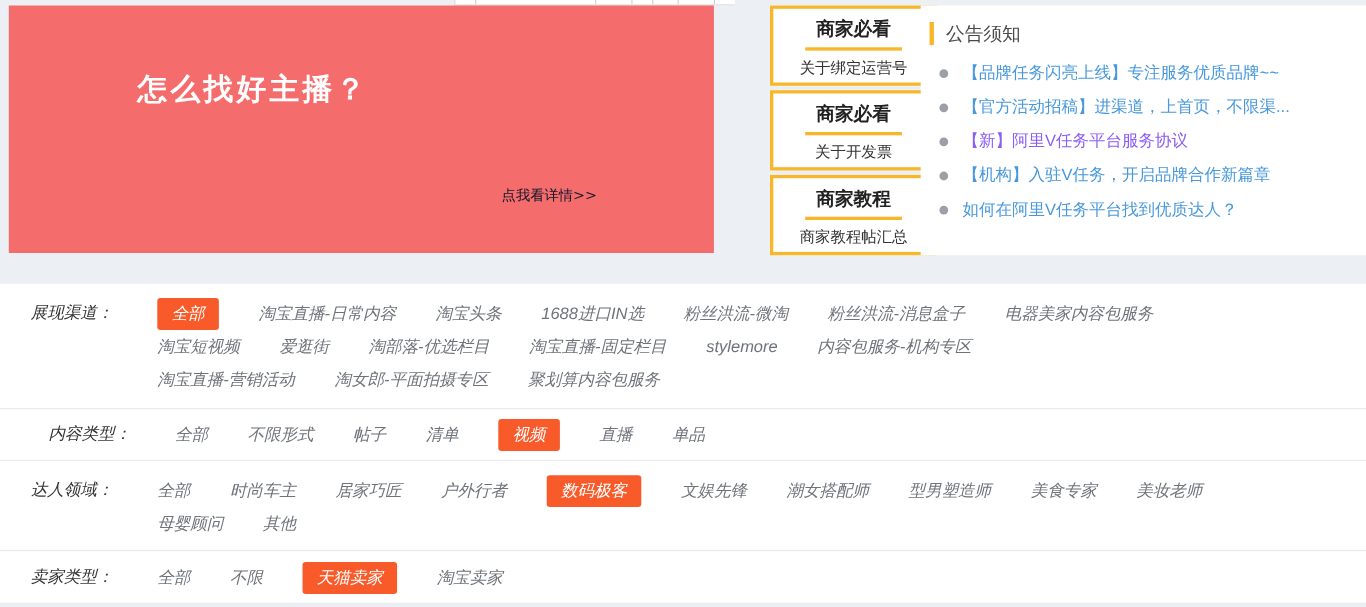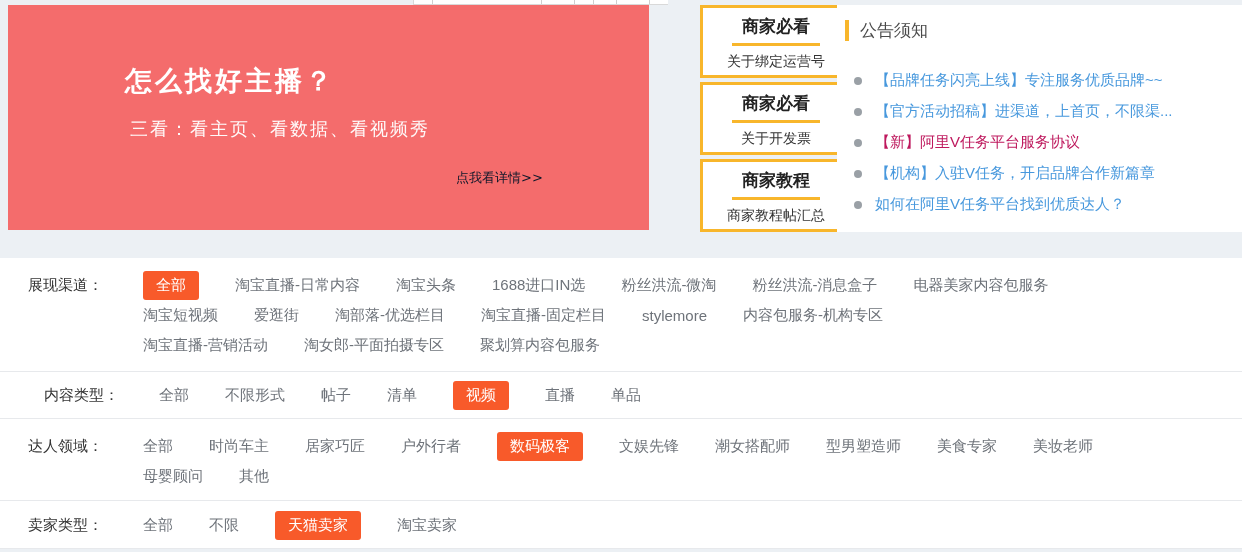--- a/index.html
+++ b/index.html
@@ -28,27 +28,27 @@
   .card-title{font-size:17px;font-weight:bold;color:#222;margin-top:7px;}
   .card-underline{width:88px;height:3px;margin:5px auto 7px;}
   .card-subtitle{font-size:14px;color:#333;}
 
   
   .ann{position:absolute;left:837px;top:5px;width:405px;height:227px;background:#fff;
        box-sizing:border-box;padding:13px 0 0 8px;}
   .ann-header{display:flex;align-items:center;height:24px;}
   .ann-bar{width:4px;height:21px;margin-right:11px;}
   .ann-title{font-size:17px;color:#4a4a4a;}
-  .ann-list{margin-top:23px;}
+  .ann-list{margin-top:9px;}
   .ann-item{display:flex;align-items:center;height:31px;padding-left:9px;cursor:pointer;}
   .bullet{width:8px;height:8px;border-radius:50%;background:#9aa0a6;margin-right:13px;flex:none;}
   .ann-link{font-size:15px;white-space:nowrap;}
 
   
-  .filters{position:absolute;left:0;top:258px;width:1242px;background:#fff;}
+  .filters{position:absolute;left:0;top:258px;width:1242px;background:#fff;font-style:italic;}
   .filter-row{display:flex;border-bottom:1px solid #e7e9ec;}
   .row-channel{padding:12px 0 11px;}
   .row-content{padding:8px 16px 8px;}
   .row-field{padding:12px 0 9px;}
   .row-seller{padding:9px 0 8px;}
   .filter-label{width:105px;padding-left:28px;flex:none;font-size:15px;color:#333;
                 line-height:30px;}
   .filter-options{display:flex;flex-direction:column;}
   .filter-line{display:flex;align-items:center;height:30px;column-gap:36px;padding-left:10px;}
   .opt{font-size:15px;color:#6e737a;cursor:pointer;white-space:nowrap;}
@@ -63,21 +63,20 @@
     <i style="left:18px"></i>
     <i style="left:127px"></i>
     <i style="left:160px"></i>
     <i style="left:179px"></i>
     <i style="left:202px"></i>
     <i style="left:235px"></i>
   </div>
 
   <div class="banner" id="banner" style="background: rgb(244, 108, 108);">
     <div class="banner-title">怎么找好主播？</div>
-    <div class="banner-subtitle">三看：看主页、看数据、看视频秀</div>
     <div class="banner-cta">点我看详情&gt;&gt;</div>
   </div>
 
   <div class="cards" id="cards">
       <div class="card" style="border-color: rgb(248, 182, 43);">
         <div class="card-title">商家必看</div>
         <div class="card-underline" style="background: rgb(248, 182, 43);"></div>
         <div class="card-subtitle">关于绑定运营号</div>
       </div>
       <div class="card" style="border-color: rgb(248, 182, 43);">
@@ -101,21 +100,21 @@
         <div class="ann-item">
           <span class="bullet"></span>
           <span class="ann-link" style="color: rgb(71, 152, 221);">【品牌任务闪亮上线】专注服务优质品牌~~</span>
         </div>
         <div class="ann-item">
           <span class="bullet"></span>
           <span class="ann-link" style="color: rgb(71, 152, 221);">【官方活动招稿】进渠道，上首页，不限渠...</span>
         </div>
         <div class="ann-item">
           <span class="bullet"></span>
-          <span class="ann-link" style="color: #be185d;">【新】阿里V任务平台服务协议</span>
+          <span class="ann-link" style="color: #8b5cf6;">【新】阿里V任务平台服务协议</span>
         </div>
         <div class="ann-item">
           <span class="bullet"></span>
           <span class="ann-link" style="color: rgb(71, 152, 221);">【机构】入驻V任务，开启品牌合作新篇章</span>
         </div>
         <div class="ann-item">
           <span class="bullet"></span>
           <span class="ann-link" style="color: rgb(71, 152, 221);">如何在阿里V任务平台找到优质达人？</span>
         </div>
       </div>

